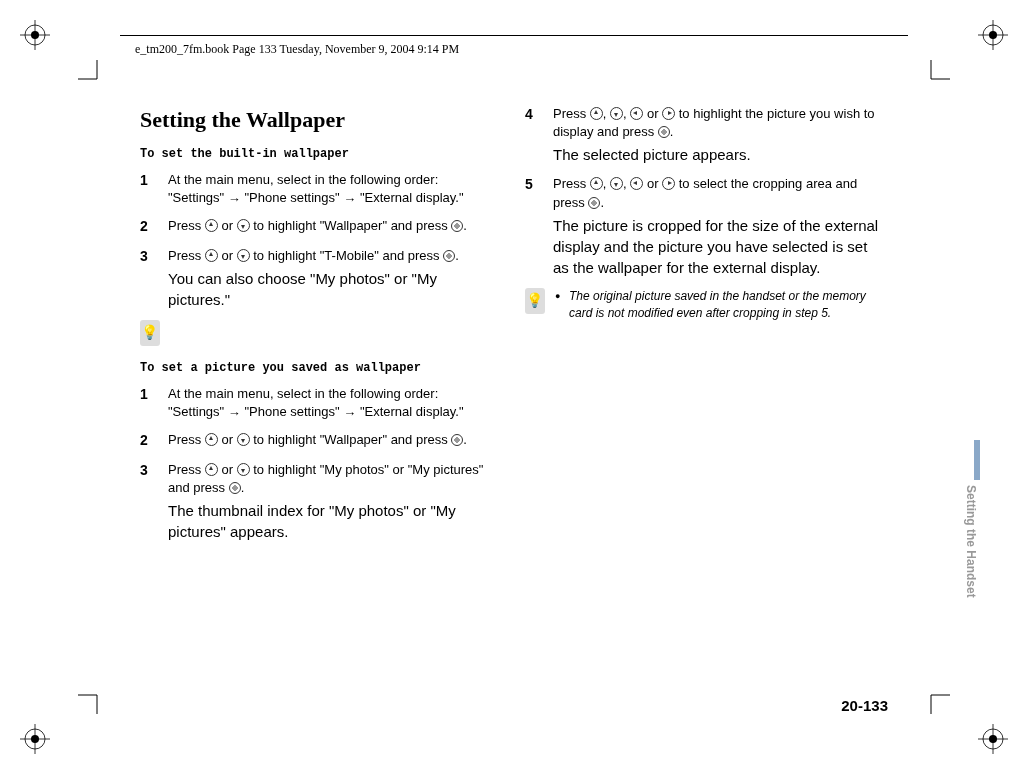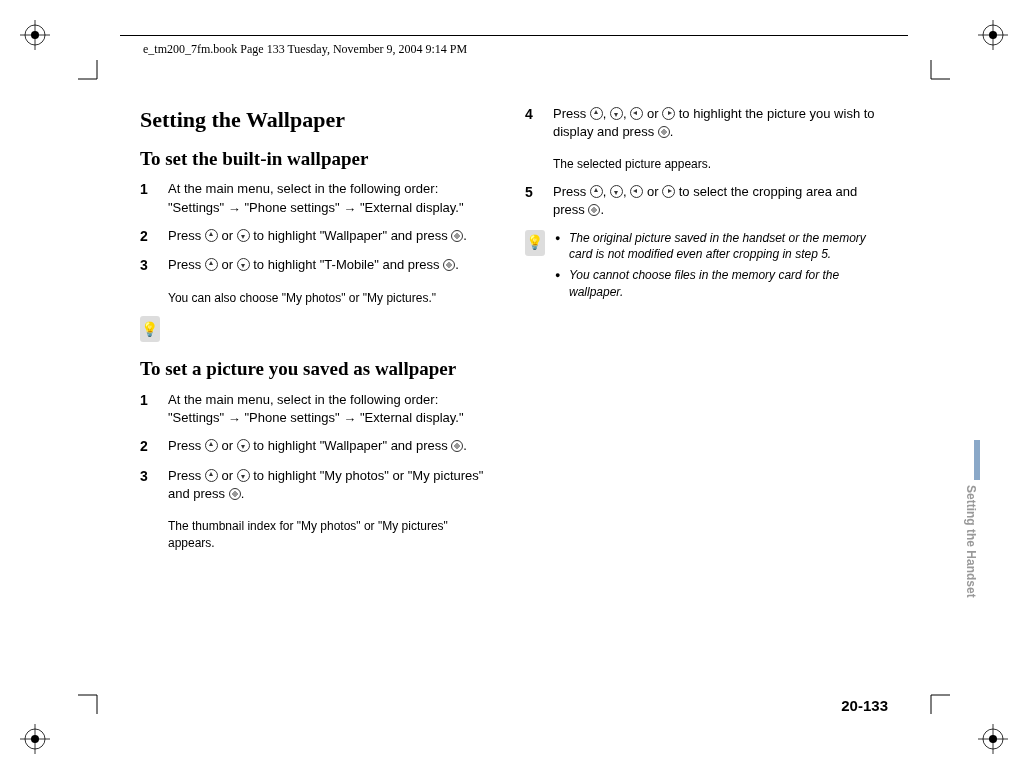--- a/index.html
+++ b/index.html
@@ -17,21 +17,21 @@
   .header-line {
     position: absolute;
     top: 35px;
     left: 120px;
     right: 120px;
     border-top: 1px solid #000;
   }
   .header-text {
     position: absolute;
     top: 42px;
-    left: 143px;
+    left: 135px;
     font-size: 12px;
     font-family: "Times New Roman", serif;
   }
   .content {
     position: absolute;
     top: 105px;
     left: 140px;
     width: 740px;
     display: flex;
     gap: 30px;
@@ -42,40 +42,40 @@
     font-size: 13px;
     line-height: 1.4;
   }
   h1.section {
     font-family: "Times New Roman", serif;
     font-size: 22px;
     font-weight: bold;
     margin: 0 0 10px 0;
   }
   h2.sub {
-    font-family: Liberation Serif, serif;
-    font-size: 19px;
+    font-family: Liberation Mono, monospace;
+    font-size: 12px;
     font-weight: bold;
     margin: 0 0 8px 0;
   }
   .step {
     display: flex;
     margin-bottom: 10px;
   }
   .step-num {
     font-family: Arial, Helvetica, sans-serif;
     font-weight: bold;
     font-size: 14px;
     width: 28px;
     flex-shrink: 0;
   }
   .step-body { flex: 1; }
   .step-sub {
-    font-size: 12px;
-    margin-top: 15px;
+    font-size: 15px;
+    margin-top: 3px;
   }
   .tip {
     display: flex;
     align-items: flex-start;
     gap: 10px;
     margin: 10px 0 14px 0;
     font-style: italic;
     font-size: 12px;
   }
   .bulb {
@@ -309,28 +309,28 @@
     <div class="step">
       <div class="step-num">4</div>
       <div class="step-body"><span>Press </span><span class="nav-icon nav-up"></span><span>, </span><span class="nav-icon nav-down"></span><span>, </span><span class="nav-icon nav-left"></span><span> or </span><span class="nav-icon nav-right"></span><span> to highlight the picture you wish to display and press </span><span class="center-btn"></span><span>.</span>
         <div class="step-sub">The selected picture appears.</div>
       </div>
     </div>
 
     <div class="step">
       <div class="step-num">5</div>
       <div class="step-body"><span>Press </span><span class="nav-icon nav-up"></span><span>, </span><span class="nav-icon nav-down"></span><span>, </span><span class="nav-icon nav-left"></span><span> or </span><span class="nav-icon nav-right"></span><span> to select the cropping area and press </span><span class="center-btn"></span><span>.</span>
+        <div class="step-sub">The picture is cropped for the size of the external display and the picture you have selected is set as the wallpaper for the external display.</div>
       </div>
     </div>
 
     <div class="tip">
       <div class="bulb">💡</div>
       <ul class="bullets">
         <li>The original picture saved in the handset or the memory card is not modified even after cropping in step 5.</li>
-        <li>You cannot choose files in the memory card for the wallpaper.</li>
       </ul>
     </div>
   </div>
 </div>
 
 <div class="sidebar-tab">
   <div class="tab-color"></div>
   <div class="tab-text">Setting the Handset</div>
 </div>
 

